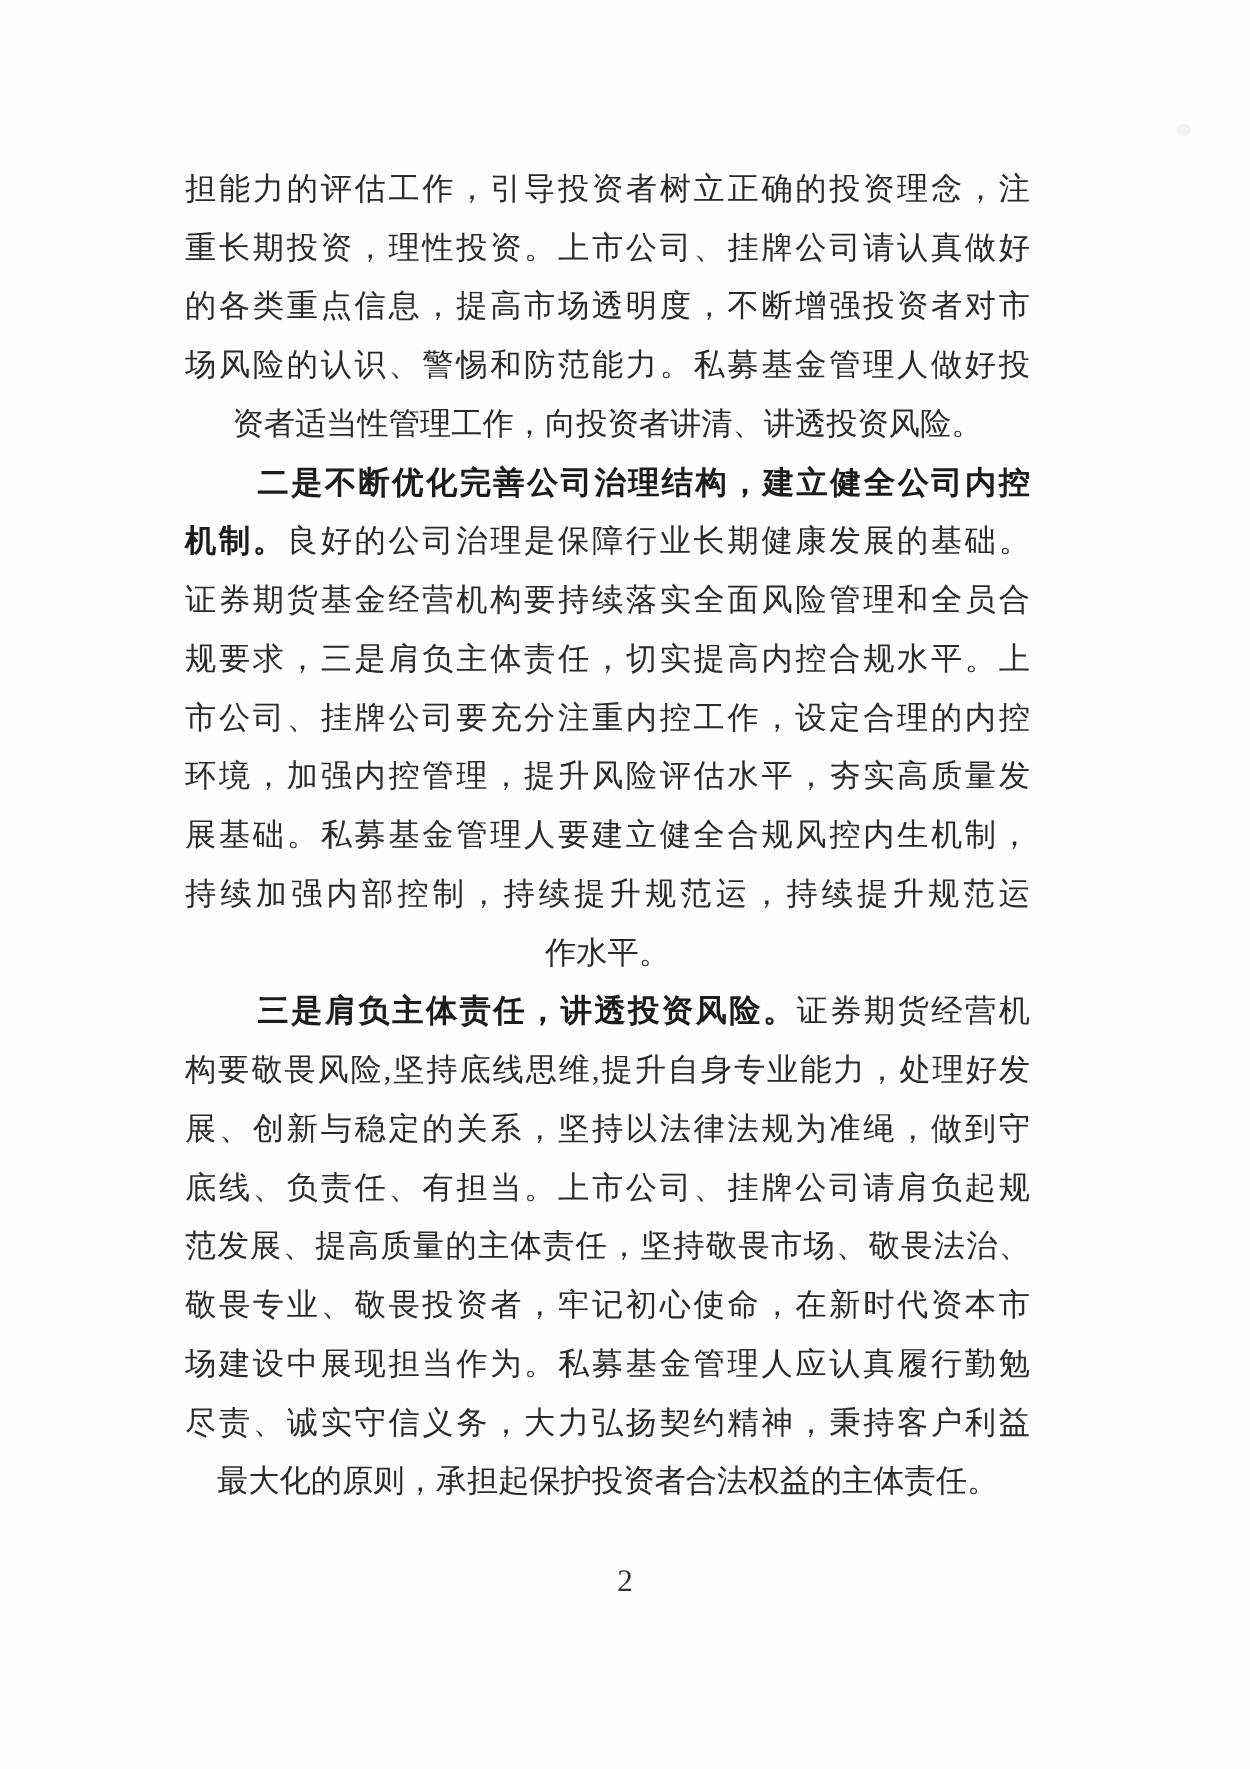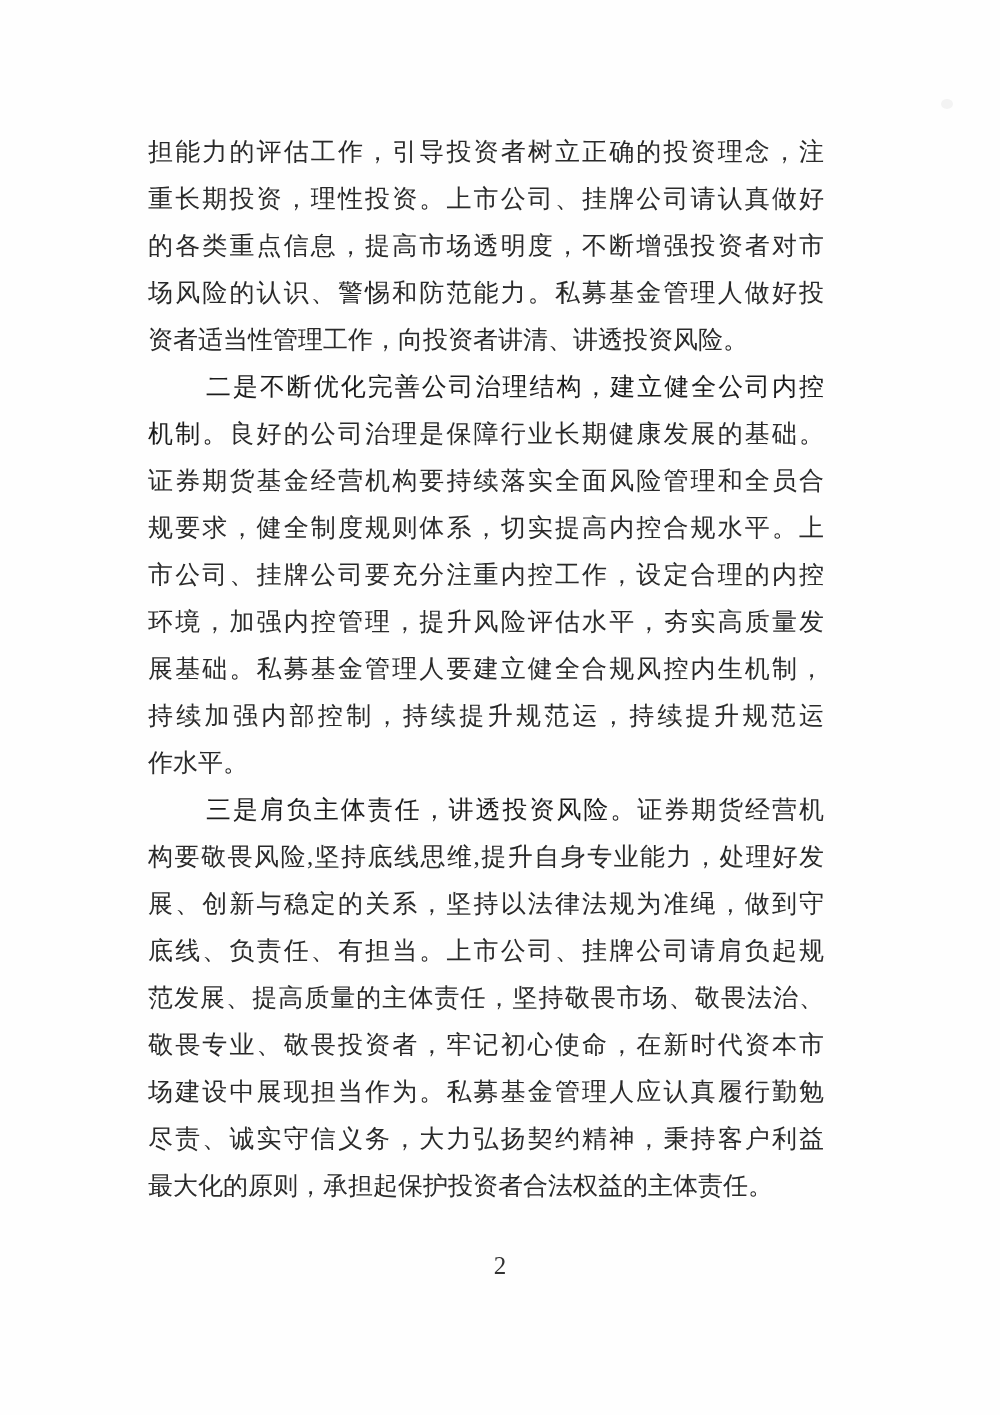--- a/index.html
+++ b/index.html
@@ -28,32 +28,32 @@
     position: absolute;
     left: 148px;
     top: 128px;
     width: 676px;
   }
   .line {
     height: 47px;
     line-height: 47px;
     font-size: 25px;
     color: #2a2a2a;
-    text-align: left;
+    text-align: center;
     overflow: visible;
   }
   .line.justify {
     text-align: justify;
     text-align-last: justify;
   }
   .line.indent {
     padding-left: 58px;
   }
   .bold {
-    font-weight: 400;
+    font-weight: 700;
     color: #1c1c1c;
   }
   .footer {
     position: absolute;
     left: 0;
     top: 1252px;
     width: 100%;
     text-align: center;
     font-size: 25px;
     color: #333333;
@@ -69,21 +69,21 @@
         <div class="line justify"><span>担能力的评估工作，引导投资者树立正确的投资理念，注</span></div>
         <div class="line justify"><span>重长期投资，理性投资。上市公司、挂牌公司请认真做好</span></div>
         <div class="line justify"><span>的各类重点信息，提高市场透明度，不断增强投资者对市</span></div>
         <div class="line justify"><span>场风险的认识、警惕和防范能力。私募基金管理人做好投</span></div>
         <div class="line"><span>资者适当性管理工作，向投资者讲清、讲透投资风险。</span></div>
       </div>
       <div>
         <div class="line justify indent"><span class="bold">二是不断优化完善公司治理结构，建立健全公司内控</span></div>
         <div class="line justify"><span class="bold">机制。</span><span>良好的公司治理是保障行业长期健康发展的基础。</span></div>
         <div class="line justify"><span>证券期货基金经营机构要持续落实全面风险管理和全员合</span></div>
-        <div class="line justify"><span>规要求，健全制度规则体系，切实提高内控合规水平。上</span></div>
+        <div class="line justify"><span>规要求，三是肩负主体责任，切实提高内控合规水平。上</span></div>
         <div class="line justify"><span>市公司、挂牌公司要充分注重内控工作，设定合理的内控</span></div>
         <div class="line justify"><span>环境，加强内控管理，提升风险评估水平，夯实高质量发</span></div>
         <div class="line justify"><span>展基础。私募基金管理人要建立健全合规风控内生机制，</span></div>
         <div class="line justify"><span>持续加强内部控制，持续提升规范运，持续提升规范运</span></div>
         <div class="line"><span>作水平。</span></div>
       </div>
       <div>
         <div class="line justify indent"><span class="bold">三是肩负主体责任，讲透投资风险。</span><span>证券期货经营机</span></div>
         <div class="line justify"><span>构要敬畏风险,坚持底线思维,提升自身专业能力，处理好发</span></div>
         <div class="line justify"><span>展、创新与稳定的关系，坚持以法律法规为准绳，做到守</span></div>

